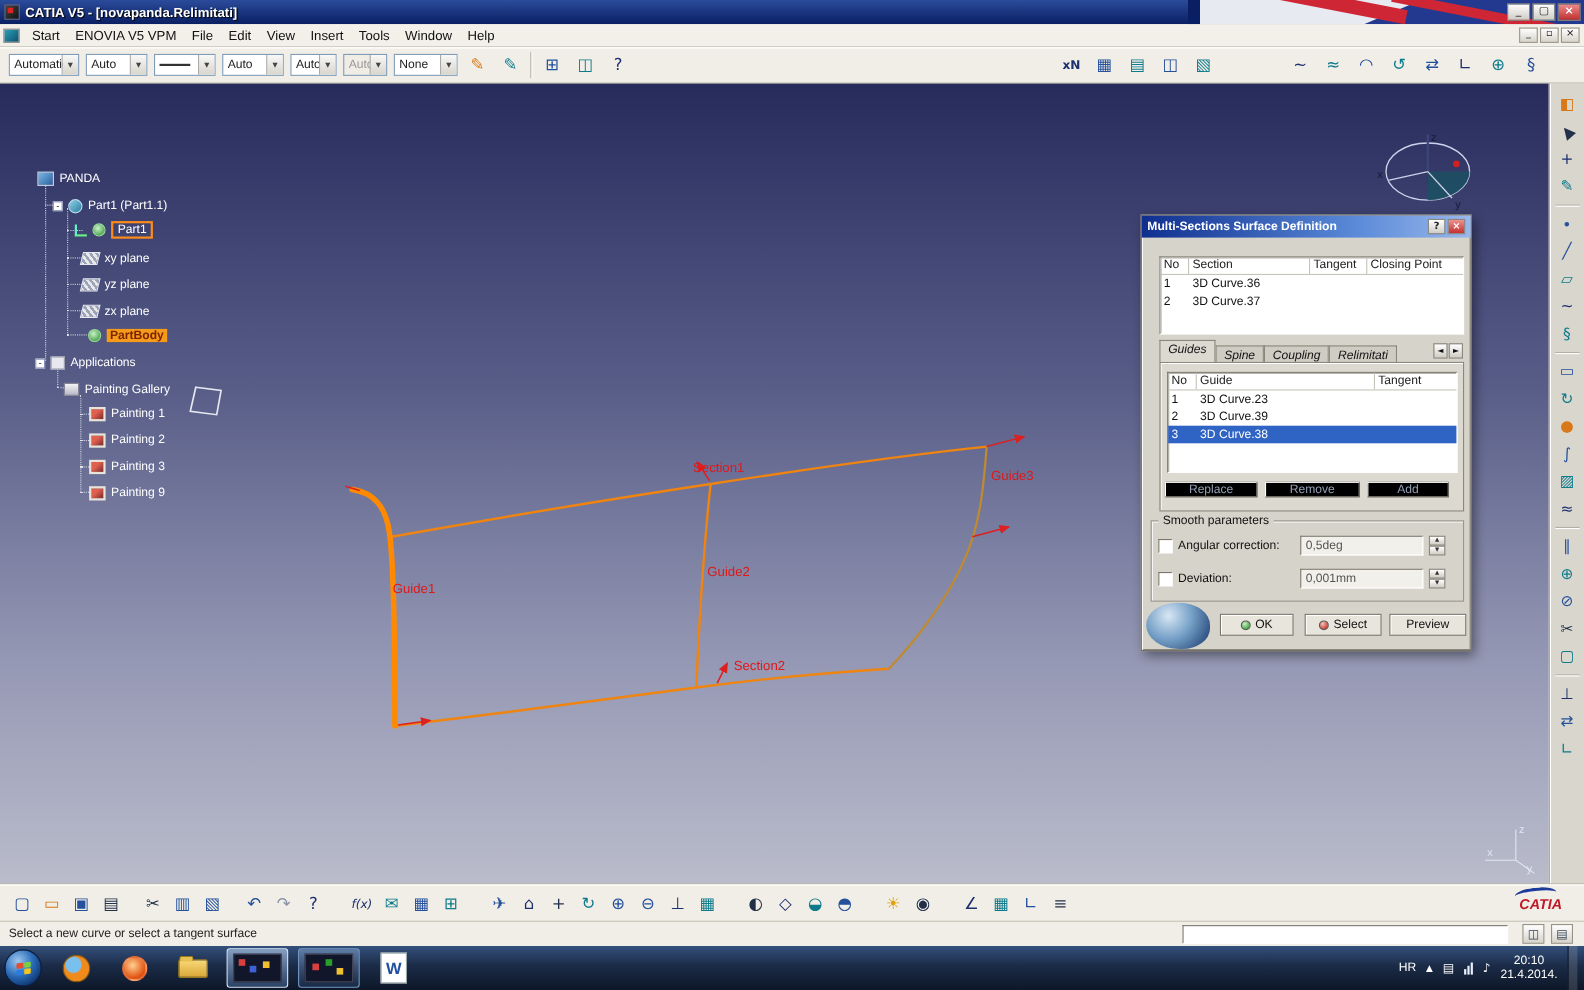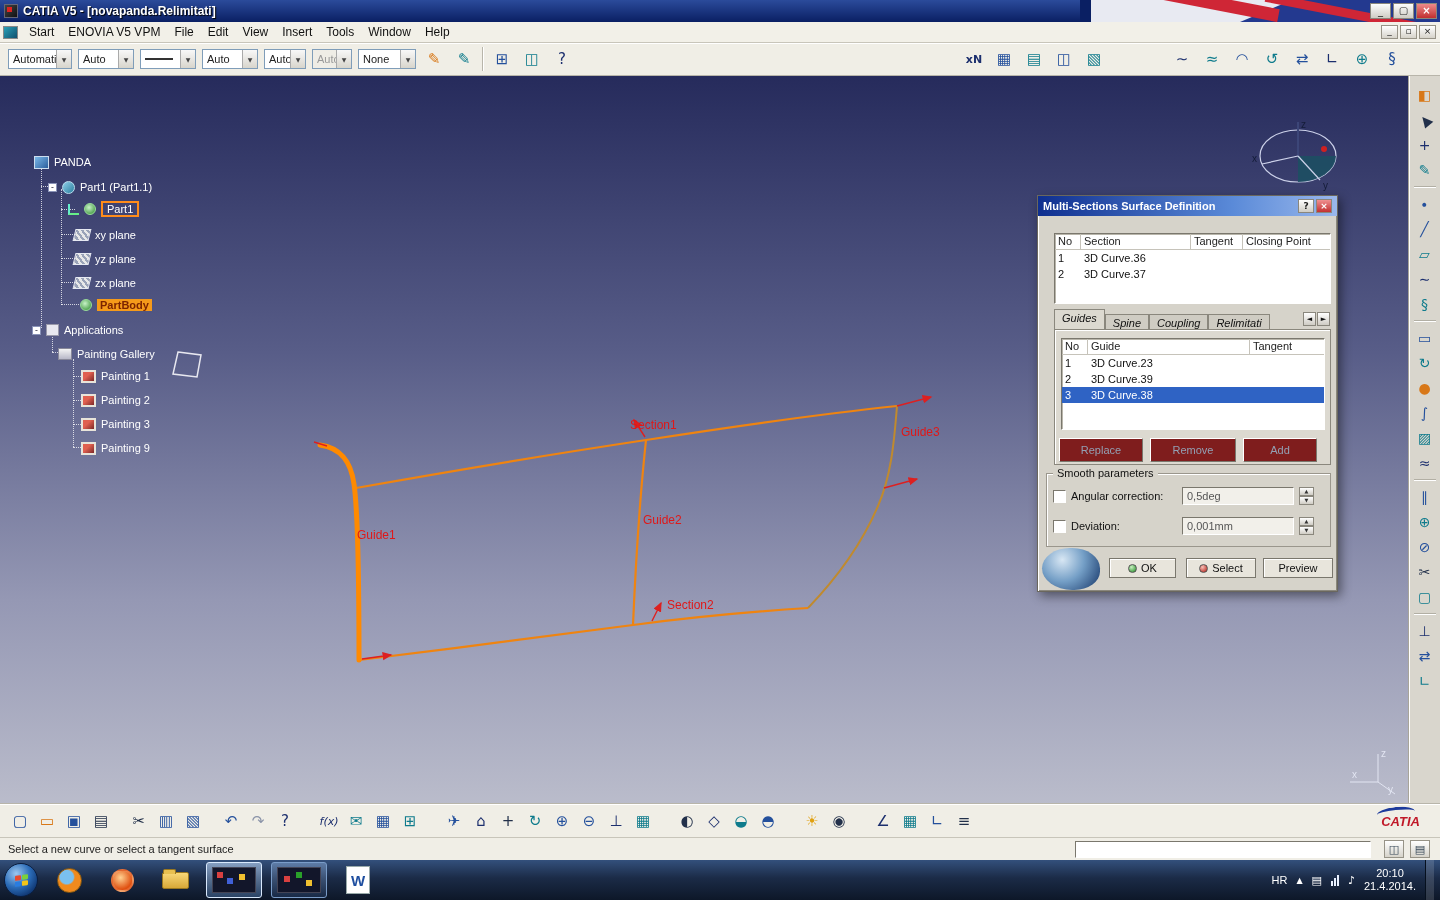--- a/index.html
+++ b/index.html
@@ -109,21 +109,21 @@
   .tab { background:#cfccc3; border:1px solid #8a877d; border-bottom:0; padding:2px 7px 2px; position:relative;
     top:2px; font-size:11px; white-space:nowrap; }
   .tab.active { background:#dcd9d0; top:0; padding-bottom:5px; z-index:3; }
   .tab-arrows { position:absolute; right:7px; top:116px; display:flex; gap:1px; z-index:3; }
   .tab-arrow { width:13px; height:14px; background:linear-gradient(#fff,#cfccc4); border:1px solid #8a877d;
     font-size:7px; line-height:12px; text-align:center; font-family:"DejaVu Sans",sans-serif; }
   .tab-panel { position:absolute; left:16px; top:133px; width:277px; height:136px; border:1px solid #8a877d;
     background:#dcd9d0; box-shadow:inset 1px 1px 0 #fff; }
   .guides-table { position:absolute; left:6px; top:8px; width:264px; height:92px; }
   .panel-btns { position:absolute; left:4px; top:108px; display:flex; gap:7px; }
-  .dlg-btn { height:24px; background:#7f1d1d; border:1px solid; border-color:#fff #7a776d #7a776d #fff;
+  .dlg-btn { height:14px; background:#000000; border:1px solid; border-color:#fff #7a776d #7a776d #fff;
     font-size:11px; color:#93a0b4; display:flex; align-items:center; justify-content:center; }
   .groupbox { position:absolute; left:8px; top:277px; width:285px; height:74px; border:1px solid #9a968c;
     box-shadow:inset 1px 1px 0 #fff; }
   .gb-title { position:absolute; top:-7px; left:6px; background:#d6d3ca; padding:0 4px; }
   .gb-row { position:absolute; left:6px; right:4px; height:20px; display:flex; align-items:center; gap:5px; }
   .cb { width:13px; height:13px; background:#fff; border:1px solid; border-color:#7a776d #fff #fff #7a776d; flex:none; }
   .gb-label { width:106px; overflow:hidden; white-space:nowrap; }
   .gb-field { width:112px; height:18px; background:#f2f0ea; border:1px solid; border-color:#7a776d #fff #fff #7a776d;
     font-size:11px; color:#555; padding:0 4px; font-family:"Liberation Sans",sans-serif; }
   .spinner { width:15px; height:18px; display:flex; flex-direction:column; }

